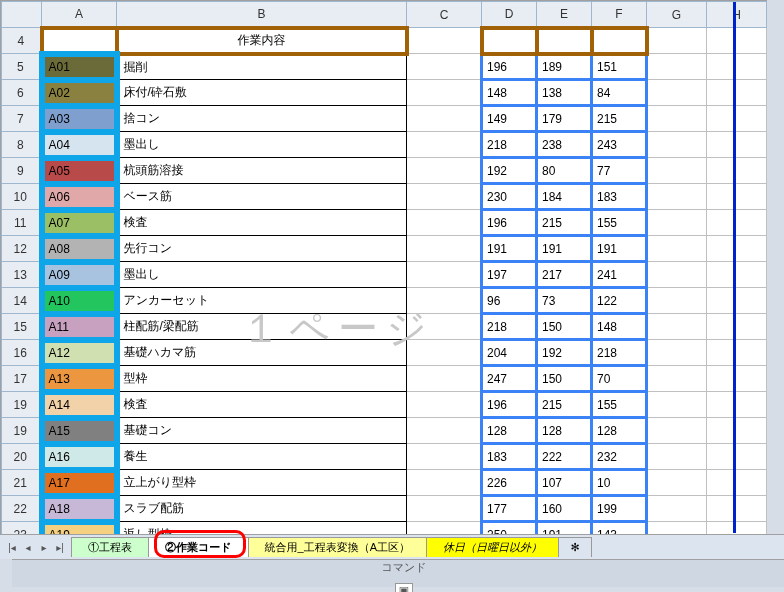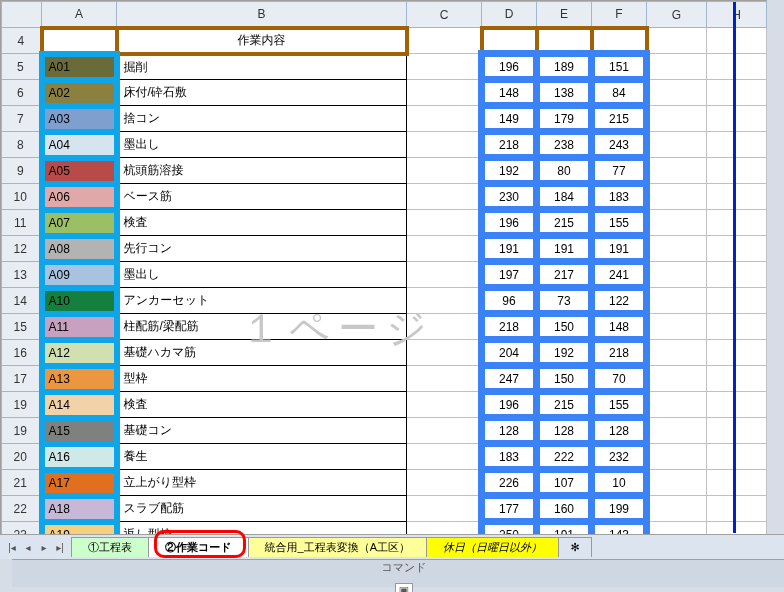--- a/index.html
+++ b/index.html
@@ -14,21 +14,21 @@
   .col-C { width: 75px; }
   .col-D { width: 55px; }
   .col-E { width: 55px; }
   .col-F { width: 55px; }
   .col-G { width: 60px; }
   .col-H { width: 60px; }
   td.rowhdr { background: #e8edf4; text-align: center; color: #333; border-color:#9eb6ce; }
   td.cell { background: #fff; }
   td.code { border: 6px solid #0ea5e9; text-align: left; }
   td.desc { border: 1px solid #000; text-align: left; }
-  td.num  { border: 7px solid #3b82f6; text-align: center; }
+  td.num  { border: 3px solid #3b82f6; text-align: left; }
   td.hdrcell { border: 4px solid #a16207; text-align: center; background:#fff; }
   .merged { text-align: center; }
   .page-edge { position: absolute; right: 30px; top: 1px; bottom: 1px; width: 3px; background: #0022cc; }
   .watermark { position: absolute; left: 240px; top: 300px; font-size: 40px; color: #c8c8c8; letter-spacing: 8px; pointer-events: none; font-weight: 300; }
   .tabbar { position: absolute; top: 534px; left: 0; width: 784px; height: 25px; background: #dce4ef; display: flex; align-items: center; border-top:1px solid #a0a0a0; }
   .navbtns { display: flex; padding: 0 4px; gap: 0; }
   .navbtn { width: 16px; height: 16px; display:flex; align-items:center; justify-content:center; color:#555; cursor:pointer; font-size:10px; }
   .tab { height: 20px; padding: 0 16px; display:flex; align-items:center; font-size:11px; cursor:pointer; border:1px solid #999; border-bottom:none; margin-left:-1px; position:relative; }
   .tab.t1 { background:#ccffcc; }
   .tab.t2 { background:#ffffff; }
@@ -175,21 +175,21 @@
           <td class="desc">墨出し</td>
           <td class="cell"></td>
           <td class="num">197</td>
           <td class="num">217</td>
           <td class="num">241</td>
           <td class="cell"></td>
           <td class="cell"></td>
         </tr>
         <tr>
           <td class="rowhdr">14</td>
-          <td class="code" style="background:#15803d">A10</td>
+          <td class="code" style="background:#22c55e">A10</td>
           <td class="desc">アンカーセット</td>
           <td class="cell"></td>
           <td class="num">96</td>
           <td class="num">73</td>
           <td class="num">122</td>
           <td class="cell"></td>
           <td class="cell"></td>
         </tr>
         <tr>
           <td class="rowhdr">15</td>

